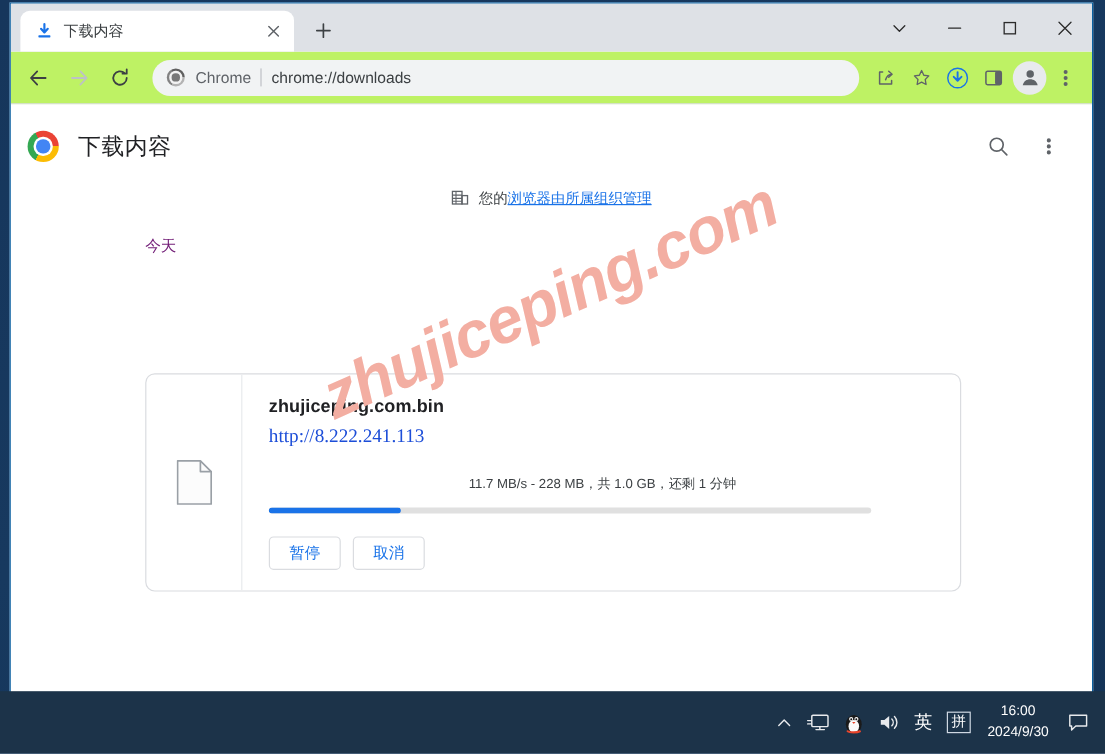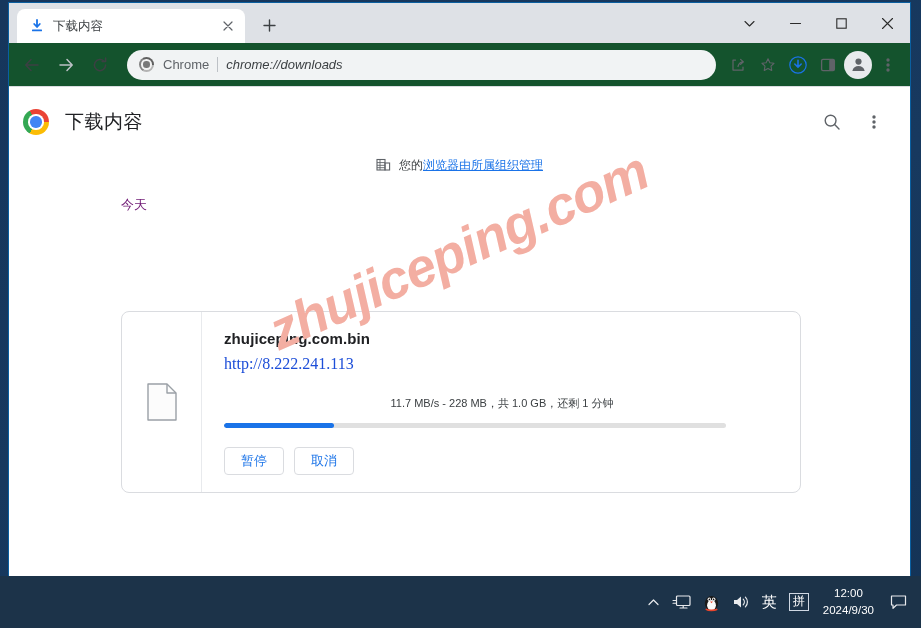--- a/index.html
+++ b/index.html
@@ -64,21 +64,21 @@
   }
   .win-btn {
     width: 46px; height: 40px;
     display: flex; align-items: center; justify-content: center;
     color: #2b2b2b;
   }
   .win-btn svg { display: block; }
 
   
   .toolbar {
-    height: 44px; background: #14532d;
+    height: 44px; background: #bef264;
     display: flex; align-items: center;
     padding: 0 8px; flex: 0 0 44px;
     border-bottom: 1px solid #dadce0;
     text-align: right;
   }
   .nav-btn {
     width: 30px; height: 30px; margin-right: 4px;
     display: flex; align-items: center; justify-content: center;
     border-radius: 50%; color: #3c4043;
   }
@@ -92,21 +92,21 @@
     width: 15px; height: 15px; flex: 0 0 15px; margin-right: 9px;
     position: relative;
   }
   .omni-label { font-size: 13px; color: #5f6368; white-space: nowrap; }
   .omni-sep {
     width: 1px; height: 15px; background: #bdc1c6;
     margin: 0 8px; flex: 0 0 1px;
   }
   .omni-url {
     font-size: 13px; color: #3c4043;
-    white-space: nowrap; overflow: hidden; text-overflow: ellipsis; font-style: italic;
+    white-space: nowrap; overflow: hidden; text-overflow: ellipsis;
   }
   .tb-icon {
     width: 28px; height: 28px; margin-left: 2px;
     display: flex; align-items: center; justify-content: center;
     color: #5f6368; flex: 0 0 28px; border-radius: 50%;
   }
   .tb-icon.avatar { background: #e8eaed; border-radius: 50%; color: #5f6368; }
 
   
   .page {
@@ -424,21 +424,21 @@
     <svg width="18" height="16" viewBox="0 0 18 16">
       <path d="M2 6h3l4-3.4v10.8L5 10H2z" fill="#e8eaed"></path>
       <path d="M11.2 5.2a4 4 0 0 1 0 5.6M13.4 3.1a7 7 0 0 1 0 9.8" stroke="#e8eaed" stroke-width="1.2" fill="none" stroke-linecap="round"></path>
     </svg>
   </div>
   <div class="tray-item tray-text">英</div>
   <div class="tray-item">
     <span class="tray-ime-box">拼</span>
   </div>
   <div class="tray-clock">
-    <span>12:00</span>
+    <span>16:00</span>
     <span>2024/9/30</span>
   </div>
   <div class="tray-item">
     <svg width="17" height="16" viewBox="0 0 17 16">
       <path d="M1.5 2h14v9h-9l-3.5 3.3V11h-1.5z" stroke="#e8eaed" stroke-width="1.2" fill="none" stroke-linejoin="round"></path>
     </svg>
   </div>
 </div>
 
 </body></html>

